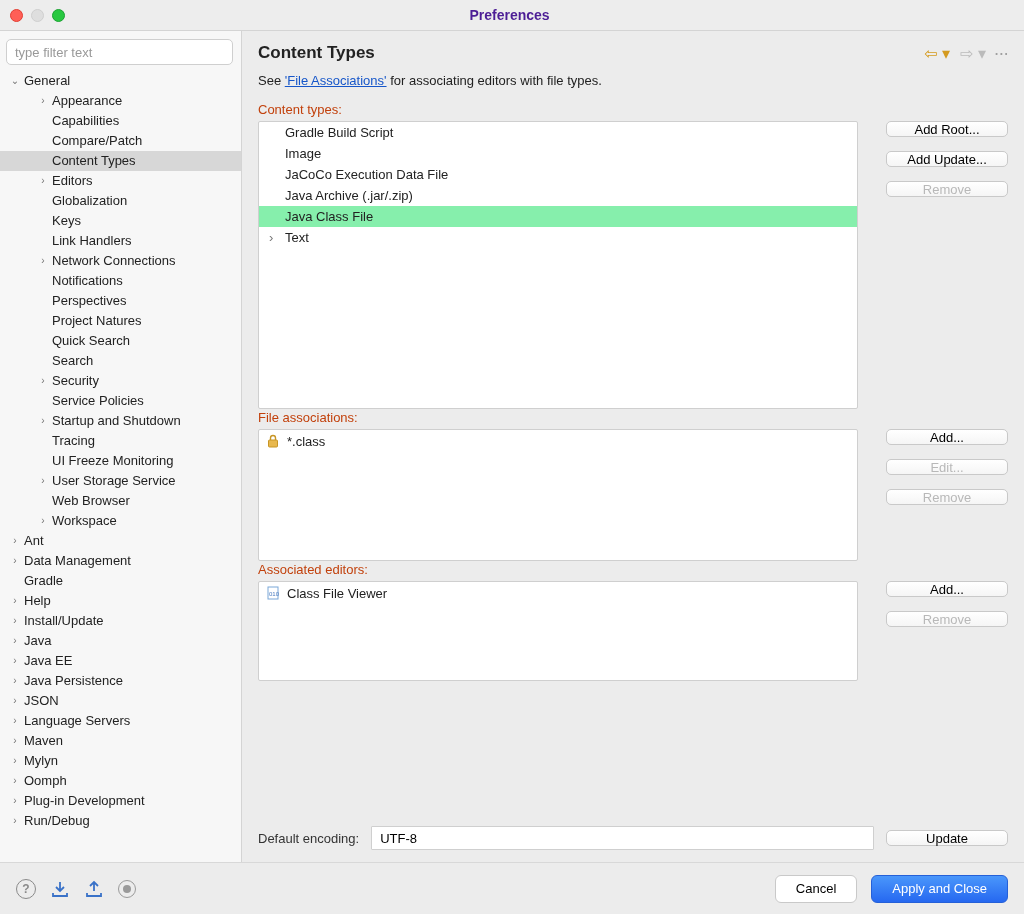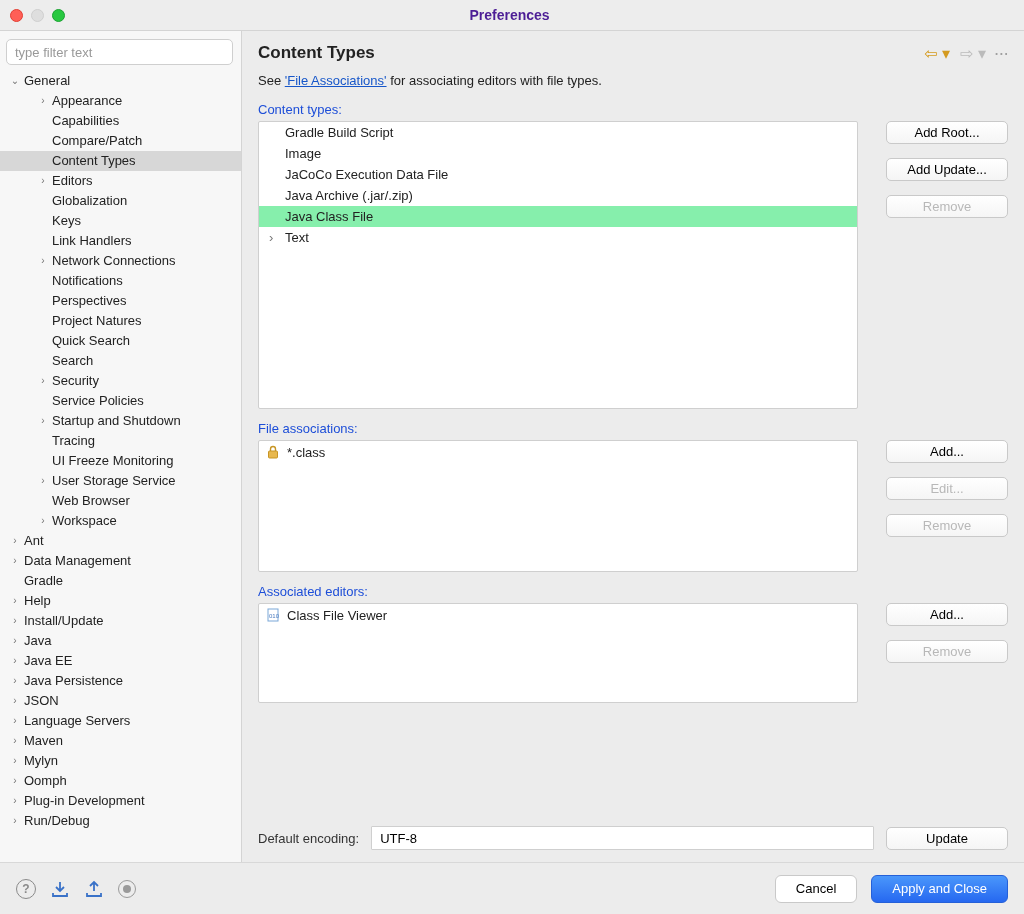--- a/index.html
+++ b/index.html
@@ -26,28 +26,28 @@
     .content { flex: 1; display: flex; flex-direction: column; background: #ececec; }
     .header { display: flex; align-items: center; justify-content: space-between; padding: 12px 16px 10px 16px; }
     .header h1 { font-size: 17px; font-weight: 700; }
     .header .nav { display: flex; align-items: center; gap: 10px; color: #999;}
     .nav-back { color: #d49a1f; font-size: 16px;}
     .nav-fwd { color: #bbb; font-size: 16px;}
     .nav-dots { font-size: 14px; color: #888; letter-spacing: -2px; transform: rotate(90deg); display:inline-block;}
     .body { flex: 1; padding: 0 16px 12px 16px; display: flex; flex-direction: column; overflow:auto;}
     .intro { font-size: 13px; margin-bottom: 14px; }
     .intro a { color: #1656c9; text-decoration: underline; }
-    .section-label { font-size: 13px; color: #1d4ed8; margin-bottom: 4px; }
-    .row-block { display: flex; gap: 28px; margin-bottom: 12px; }
+    .section-label { font-size: 13px; color: #c2410c; margin-bottom: 4px; }
+    .row-block { display: flex; gap: 28px; margin-bottom: 1px; }
     .listbox { flex: 1; background: #fff; border: 1px solid #cfcfcf; border-radius: 2px; min-height: 100px; overflow:hidden;}
     .listbox.tall { height: 288px; }
     .listbox.med { height: 132px; }
     .listbox.small { height: 100px; }
     .btn-col { width: 122px; display: flex; flex-direction: column; gap: 14px; }
-    .btn { height: 23px; border: 1px solid #c9c9c9; border-radius: 5px; background: linear-gradient(#fff,#f5f5f5); font-size: 13px; cursor: pointer; display:flex;align-items:center;justify-content:center;}
+    .btn { height: 16px; border: 1px solid #c9c9c9; border-radius: 5px; background: linear-gradient(#fff,#f5f5f5); font-size: 13px; cursor: pointer; display:flex;align-items:center;justify-content:center;}
     .btn.disabled { color: #b8b8b8; }
     .ct-item { padding: 1px 4px 1px 26px; font-size: 13px; line-height: 19px; position: relative; }
     .ct-item.has-arrow::before { content: "›"; position:absolute; left: 10px; color:#777; font-size: 13px;}
     .ct-item.selected { background: #86efac; }
     .fa-item { display:flex; align-items:center; gap:6px; padding: 3px 6px; font-size:13px;}
     .icon-lock { width:16px; height:16px; display:inline-flex; align-items:center; justify-content:center;}
     .encoding-row { display:flex; align-items:center; gap:12px; margin-top:auto; padding-top: 12px;}
     .encoding-row .lbl { font-size:13px; color:#333;}
     .encoding-row input { flex:1; height:24px; border:1px solid #cfcfcf; border-radius:1px; padding:9px 8px; background:#fff; font-size:13px;}
     .encoding-row .btn { width: 122px;}

